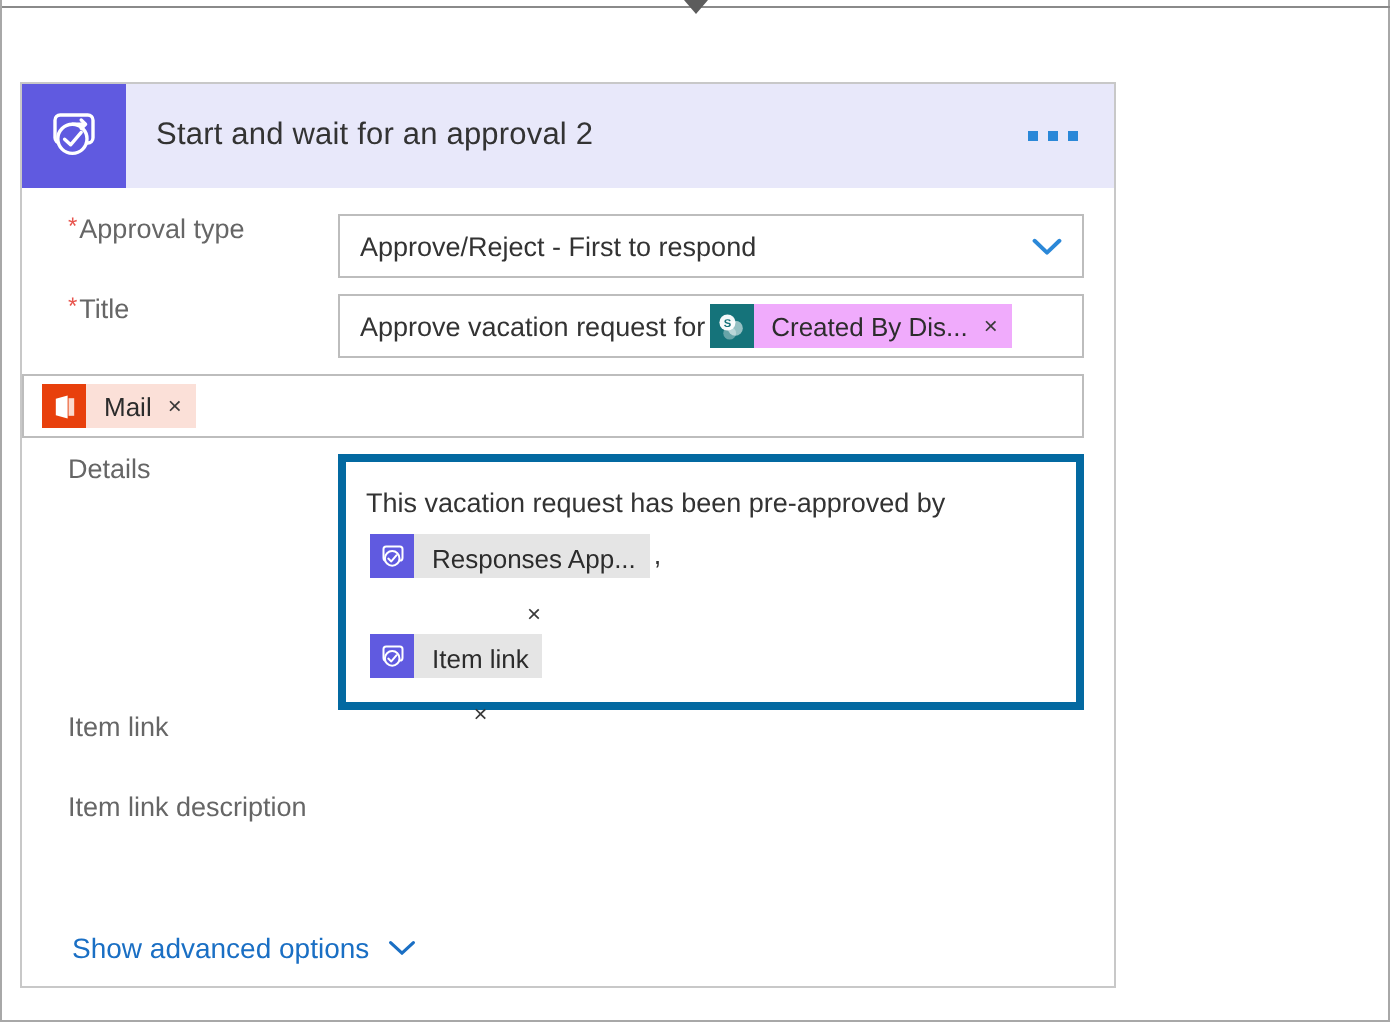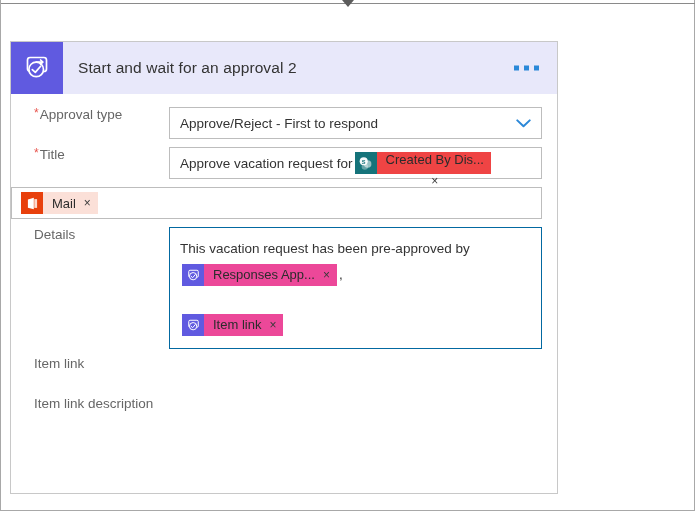--- a/index.html
+++ b/index.html
@@ -184,31 +184,31 @@
     color: #2c2c2c;
   }
   .chip-x {
     font-size: 12px;
     color: #3a3a3a;
     cursor: pointer;
     line-height: 1;
   }
 
   .chip-sharepoint .chip-icon { background: #15737a; }
-  .chip-sharepoint .chip-body { background: #ef4444; flex-direction: column; }
+  .chip-sharepoint .chip-body { background: #f0abfc; }
 
   .chip-office .chip-icon { background: #e8400c; }
   .chip-office .chip-body { background: #fbe0d8; }
 
   .chip-approval .chip-icon { background: #605ae0; }
-  .chip-approval .chip-body { background: #ec4899; }
+  .chip-approval .chip-body { background: #e5e5e5; flex-direction: column; }
 
   
   #details-box {
-    border: 1px solid #0369a1;
+    border: 4px solid #0369a1;
     background: #ffffff;
     min-height: 117px;
     padding: 8px 10px 10px 10px;
     font-size: 13.5px;
     color: #333333;
     line-height: 26px;
   }
   #details-line3 { margin-top: 24px; }
 
   
@@ -361,16 +361,24 @@
           <span>Item link</span>
         </div>
       </div>
 
       <div class="field-row" style="top:302px;">
         <div class="field-label">
           <span>Item link description</span>
         </div>
       </div>
 
+      <div id="advanced-options">
+        <span>Show advanced options</span>
+        <span class="chevron-blue">
+          <svg width="14" height="8" viewBox="0 0 14 8" aria-hidden="true">
+            <path d="M1.3 1.3 L7 6.6 L12.7 1.3" fill="none" stroke="#1a6fc4" stroke-width="1.6" stroke-linecap="round" stroke-linejoin="round"></path>
+          </svg>
+        </span>
+      </div>
 
     </div>
   </div>
 </div>
 
 </body></html>

